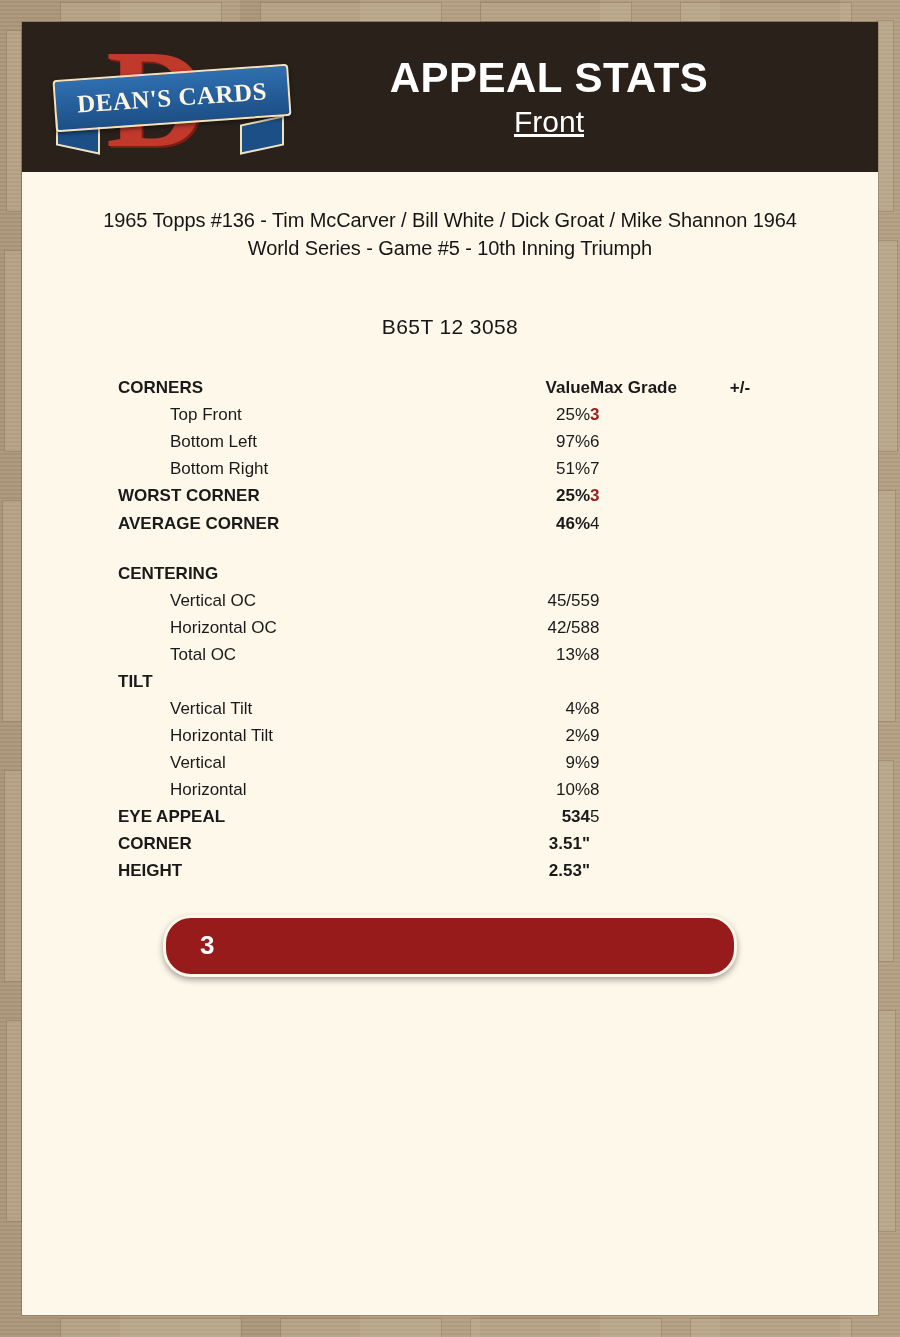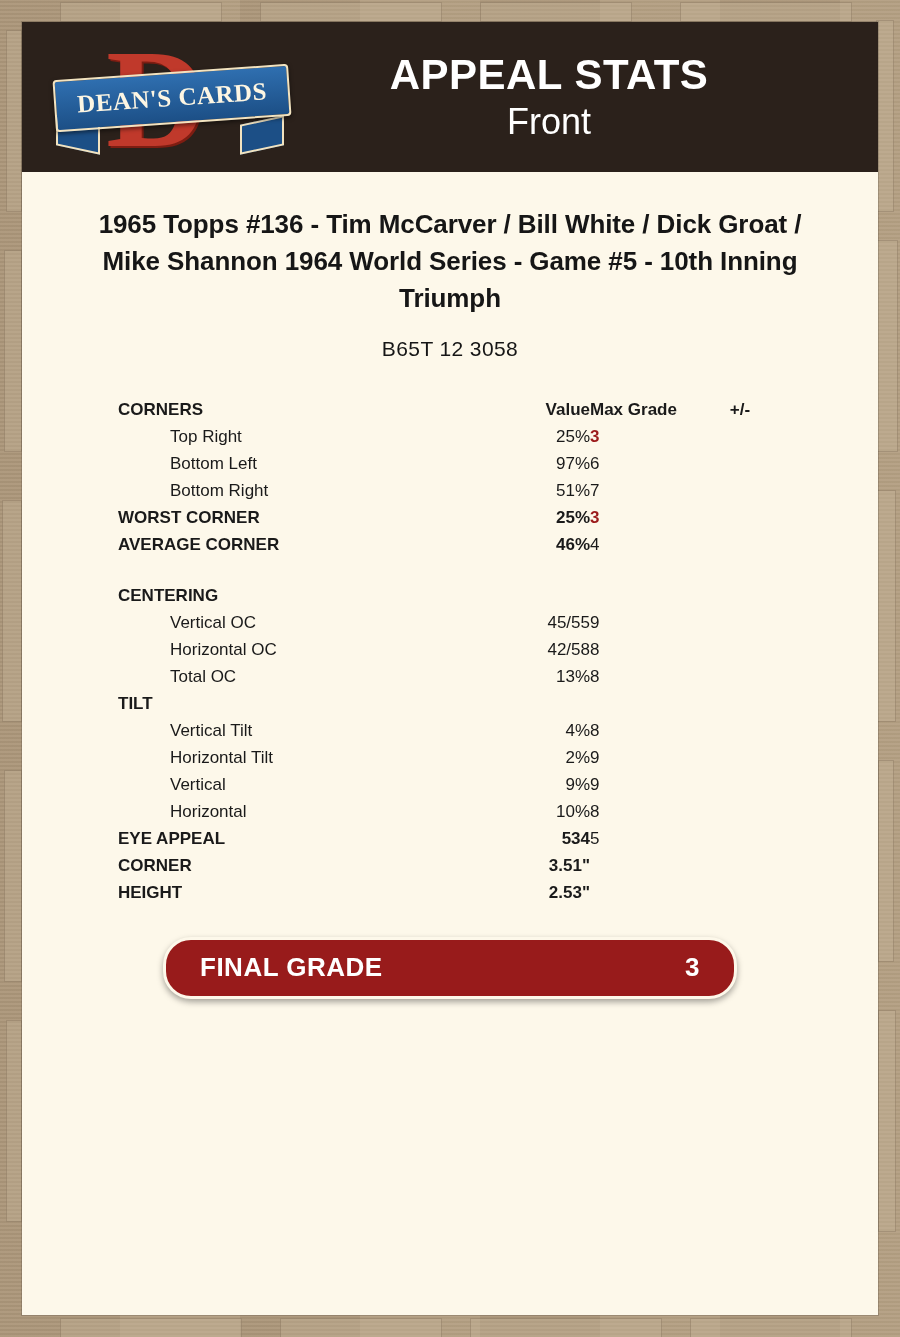--- a/index.html
+++ b/index.html
@@ -112,44 +112,45 @@
     color: #ffffff;
     padding-right: 70px;
   }
   .header-titles .t1 {
     font-size: 42px;
     font-weight: bold;
     letter-spacing: 0.5px;
     line-height: 1.05;
   }
   .header-titles .t2 {
-    font-size: 36px;
+    font-size: 30px;
     font-weight: normal;
     margin-top: 6px;
     line-height: 1.05;
+    text-decoration: underline;
   }
 
   
   .body {
     padding: 34px 56px 0 56px;
   }
   .card-title {
-    font-size: 26px;
-    font-weight: bold;
+    font-size: 20px;
+    font-weight: normal;
     color: #161616;
     text-align: center;
     line-height: 1.42;
     letter-spacing: -0.1px;
     padding: 0 14px;
   }
   .serial {
     text-align: center;
     font-size: 21px;
     color: #161616;
-    margin-top: 20px;
+    margin-top: 52px;
     letter-spacing: 0.4px;
   }
 
   table.stats {
     margin: 36px 0 16px 40px;
     border-collapse: collapse;
     font-size: 17px;
     color: #1a1a1a;
   }
   table.stats td {
@@ -240,21 +241,21 @@
 
     <table class="stats">
       <tbody>
         <tr class="hdr">
           <td class="lbl bold">CORNERS</td>
           <td class="val bold">Value</td>
           <td class="max bold">Max Grade</td>
           <td class="pm bold">+/-</td>
         </tr>
           <tr>
-            <td class="lbl ind">Top Right</td>
+            <td class="lbl ind">Top Front</td>
             <td class="val">25%</td>
             <td class="max red">3</td>
             <td class="pm"></td>
           </tr>
           <tr>
             <td class="lbl ind">Bottom Left</td>
             <td class="val">97%</td>
             <td class="max">6</td>
             <td class="pm"></td>
           </tr>
@@ -350,18 +351,17 @@
             <td class="val bold">2.53"</td>
             <td class="max"></td>
             <td class="pm"></td>
           </tr>
         </tbody>
     </table>
   </div>
 
   <div class="final-wrap">
     <div class="final-grade">
-      <span class="fg-label">FINAL GRADE</span>
       <span class="fg-value">3</span>
     </div>
   </div>
 
 </div>
 
 </body></html>

